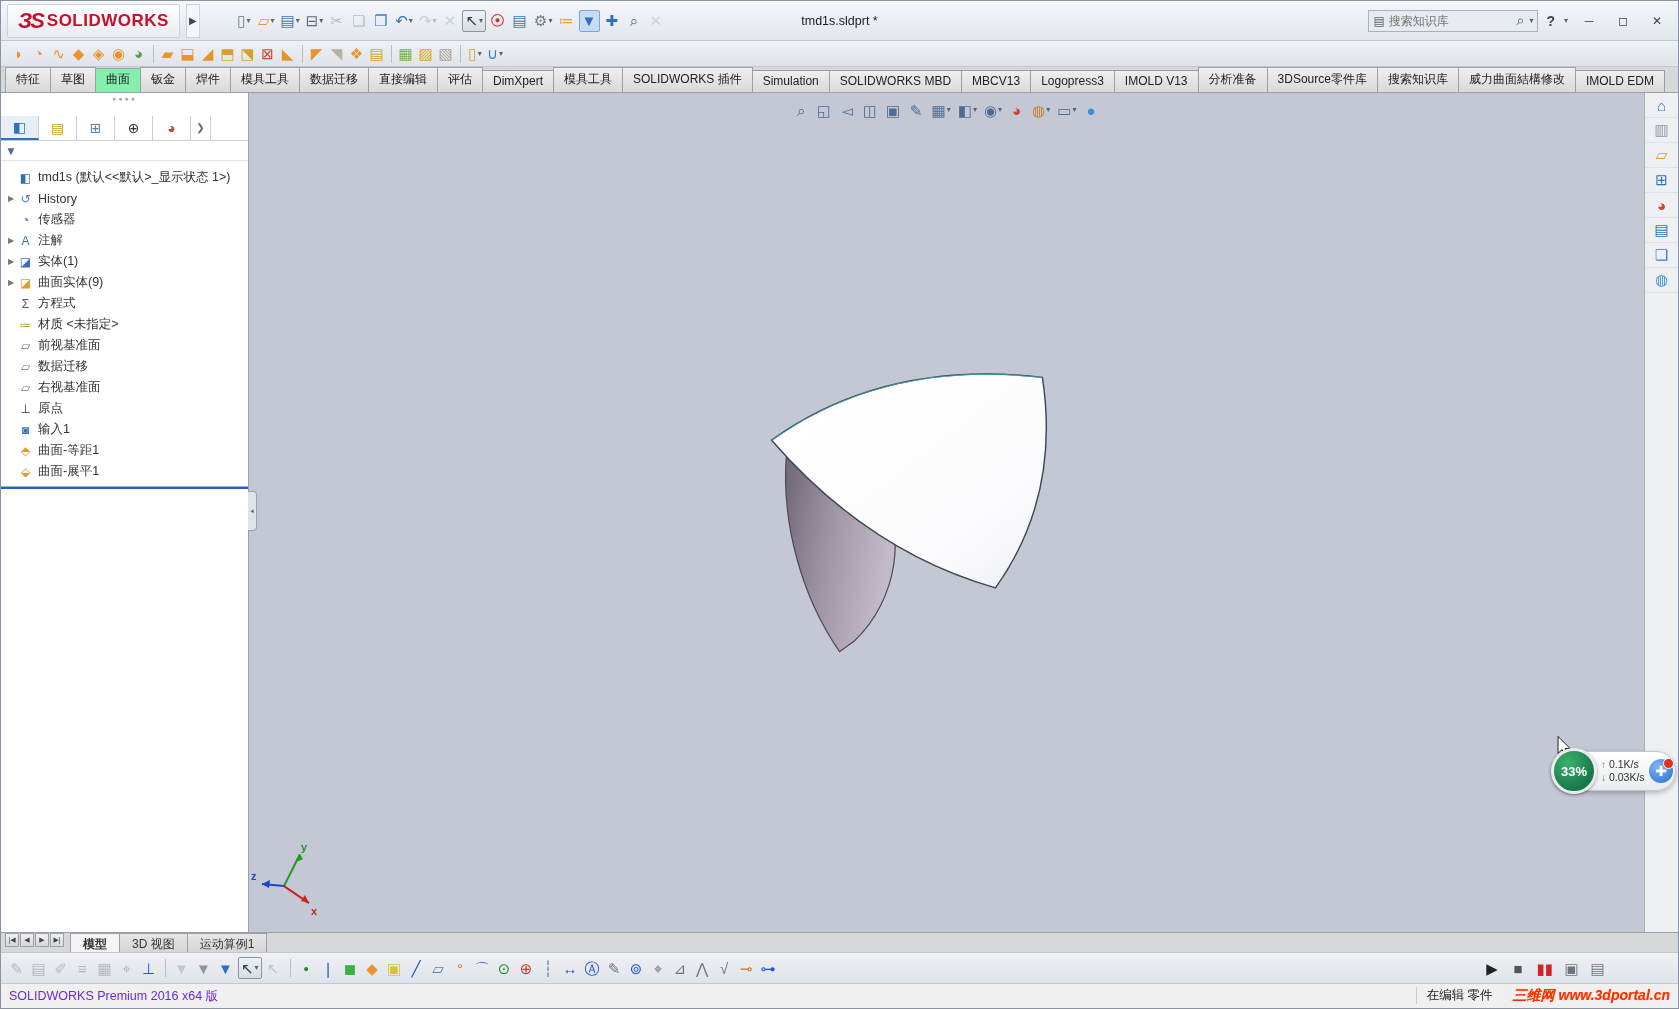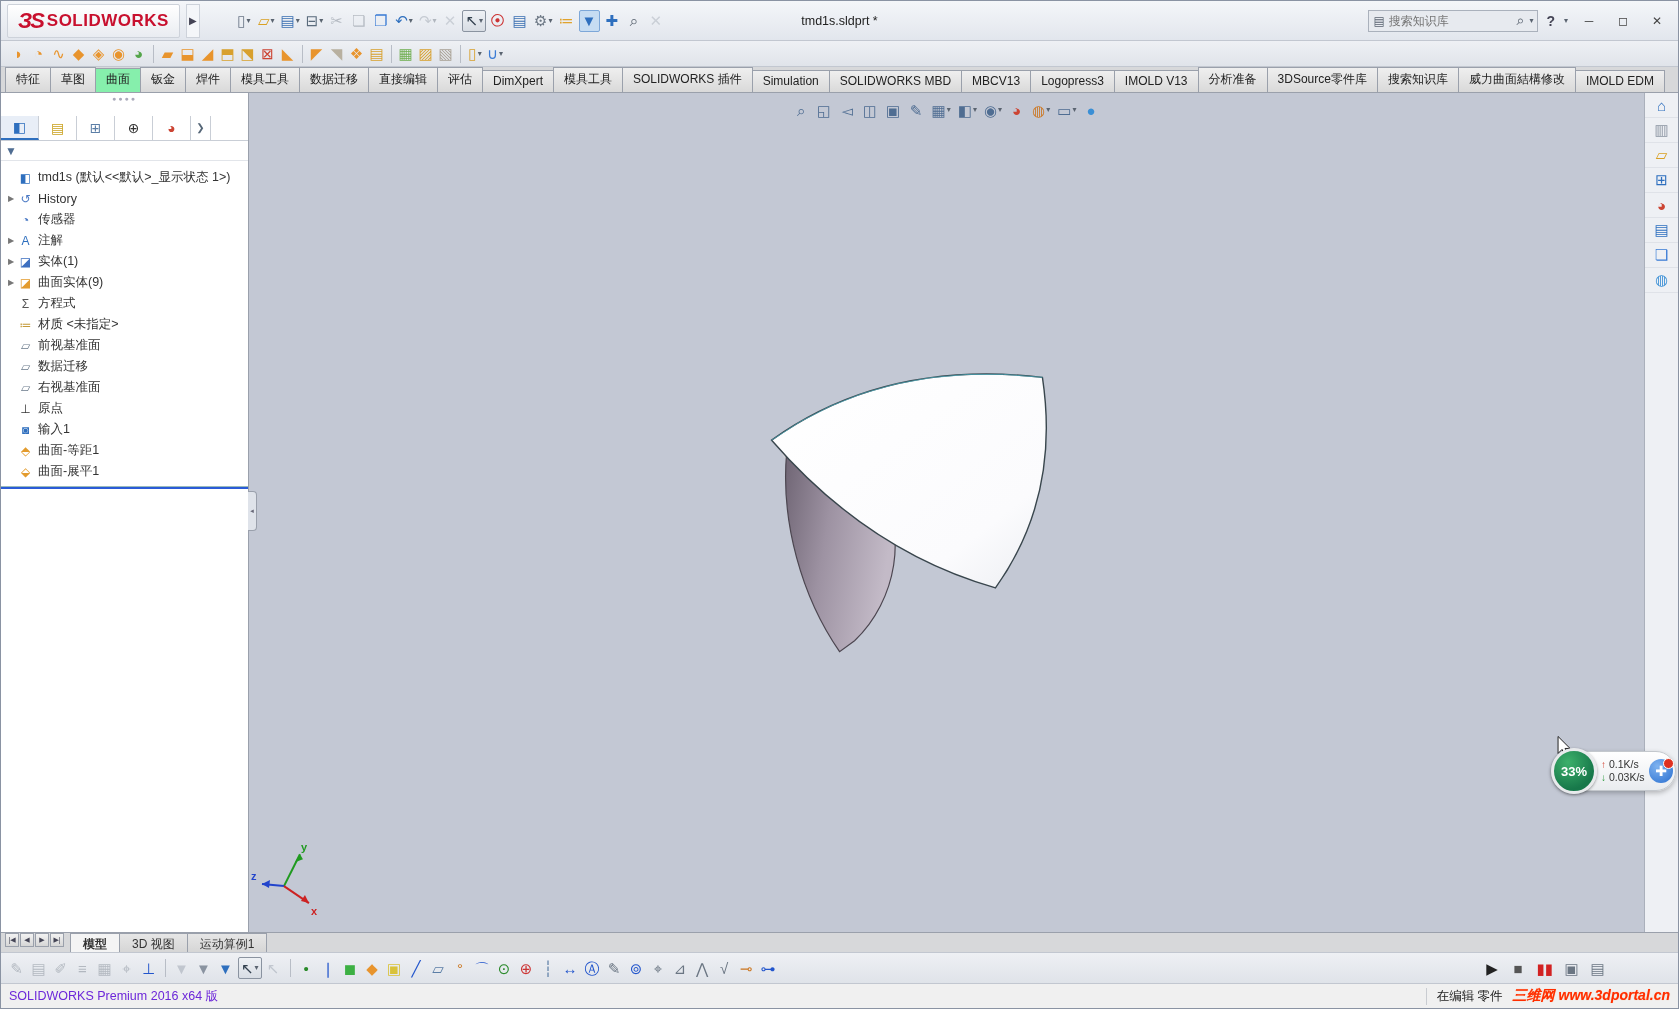--- a/index.html
+++ b/index.html
@@ -86,21 +86,21 @@
   .btab{padding:2px 12px 3px 12px;border:1px solid #9aa0ab;border-bottom:none;background:linear-gradient(#e6e6e6,#d2d2d2);font-size:12px;margin-right:-1px;white-space:nowrap}
   .btab.active{background:#f4f4f4;font-weight:bold}
 
   
   .bbar{height:31px;flex:0 0 31px;background:linear-gradient(#eef0f4,#dfe3e9);border-top:1px solid #c2c7d0;display:flex;align-items:center;padding-left:6px}
   .bbar .playgrp{margin-left:auto;margin-right:70px;display:flex;gap:6px}
 
   
   .statusbar{height:25px;flex:0 0 25px;background:#f0f0f0;border-top:1px solid #c2c7d0;display:flex;align-items:center;padding:0 8px;font-size:12.5px}
   .statusbar .sleft{color:#6d28d9}
-  .statusbar .sright{margin-left:auto;display:flex;align-items:center;gap:10px}
+  .statusbar .sright{margin-left:auto;display:flex;align-items:flex-start;gap:20px}
   .editcell{border-left:1px solid #c9ccd1;padding-left:10px;color:#222}
   .wm{color:#ff2d00;font-weight:bold;font-style:italic;font-size:14px;text-shadow:0 0 1px #ffb080;white-space:nowrap}
 </style>
 </head>
 <body>
 
 <div class="window">
 
   <div class="titlebar">
     <div class="logo">

